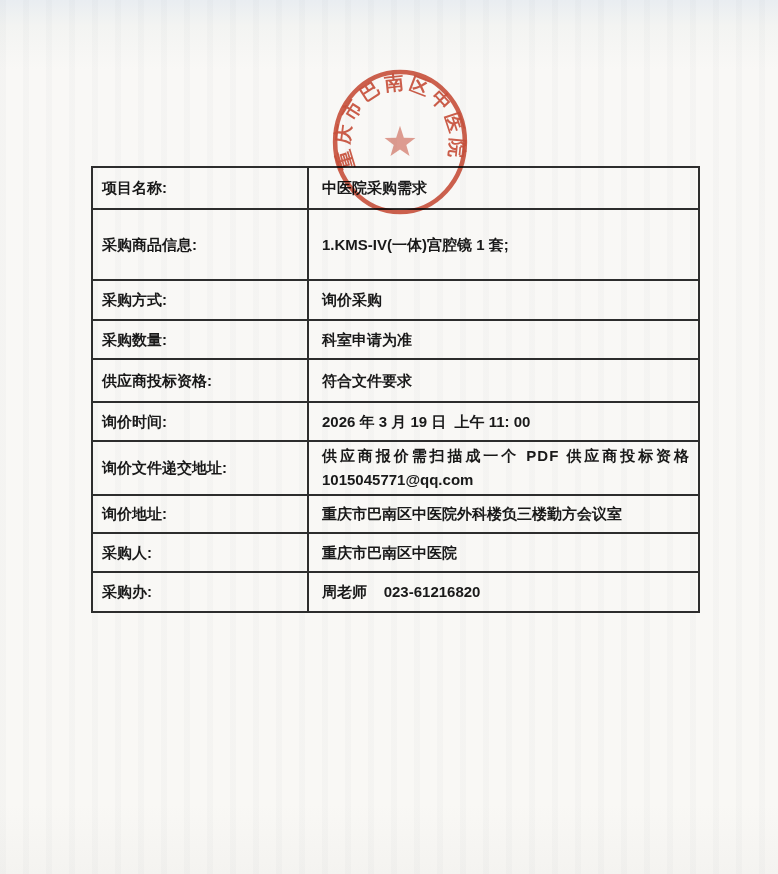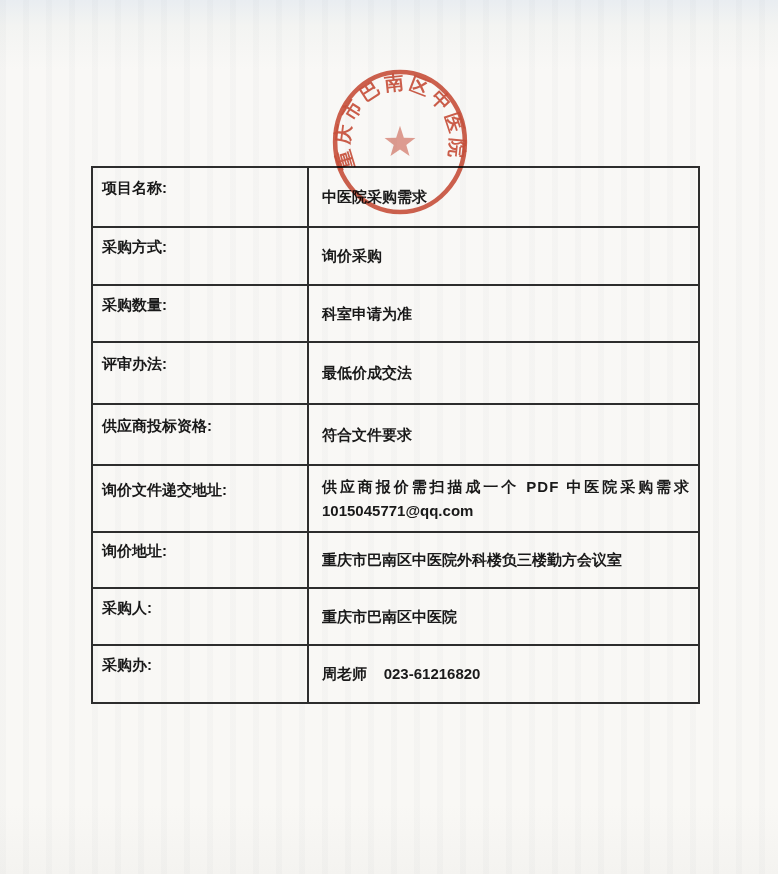--- a/index.html
+++ b/index.html
@@ -35,21 +35,21 @@
     table-layout:fixed;
   }
   table.doc-table td{
     border:2px solid var(--border-color,#2d2d2d);
     vertical-align:middle;
     font-size:15px;font-weight:700;color:#191919;
     line-height:24px;
     white-space:pre-wrap;
     overflow:hidden;
   }
-  td.label-cell{width:199px;padding:2px 6px 20px 9px;}
+  td.label-cell{width:199px;padding:2px 6px 2px 9px;}
   td.value-cell{padding:2px 8px 2px 13px;border-radius:12px;}
   tr.r1  td{height:36px}
   tr.r2  td{height:65px}
   tr.r3  td{height:34px}
   tr.r4  td{height:33px}
   tr.r5  td{height:38px}
   tr.r6  td{height:37px}
   tr.r7  td{height:59px}
   tr.r8  td{height:51px}
   tr.r9  td{height:33px}
@@ -95,39 +95,43 @@
 
 <div class="page">
 
 
   <table class="doc-table">
     <tbody>
       <tr class="r1">
         <td class="label-cell">项目名称:</td>
         <td class="value-cell">中医院采购需求</td>
       </tr>
+      <tr class="r2">
+        <td class="label-cell">采购商品信息:</td>
+        <td class="value-cell">1.KMS-IV(一体)宫腔镜 1 套;</td>
+      </tr>
       <tr class="r3">
         <td class="label-cell">采购方式:</td>
         <td class="value-cell">询价采购</td>
       </tr>
       <tr class="r4">
         <td class="label-cell">采购数量:</td>
         <td class="value-cell">科室申请为准</td>
       </tr>
-      <tr class="r5">
-        <td class="label-cell">评审办法:</td>
-        <td class="value-cell">最低价成交法</td>
-      </tr>
       <tr class="r6">
         <td class="label-cell">供应商投标资格:</td>
         <td class="value-cell">符合文件要求</td>
       </tr>
+      <tr class="r9">
+        <td class="label-cell">询价时间:</td>
+        <td class="value-cell">2026 年 3 月 19 日  上午 11: 00</td>
+      </tr>
       <tr class="r10">
         <td class="label-cell">询价文件递交地址:</td>
-        <td class="value-cell"><span class="justify-line">供应商报价需扫描成一个 PDF 中医院采购需求</span><span class="block">1015045771@qq.com</span></td>
+        <td class="value-cell"><span class="justify-line">供应商报价需扫描成一个 PDF 供应商投标资格</span><span class="block">1015045771@qq.com</span></td>
       </tr>
       <tr class="r11">
         <td class="label-cell">询价地址:</td>
         <td class="value-cell">重庆市巴南区中医院外科楼负三楼勤方会议室</td>
       </tr>
       <tr class="r12">
         <td class="label-cell">采购人:</td>
         <td class="value-cell">重庆市巴南区中医院</td>
       </tr>
       <tr class="r13">

